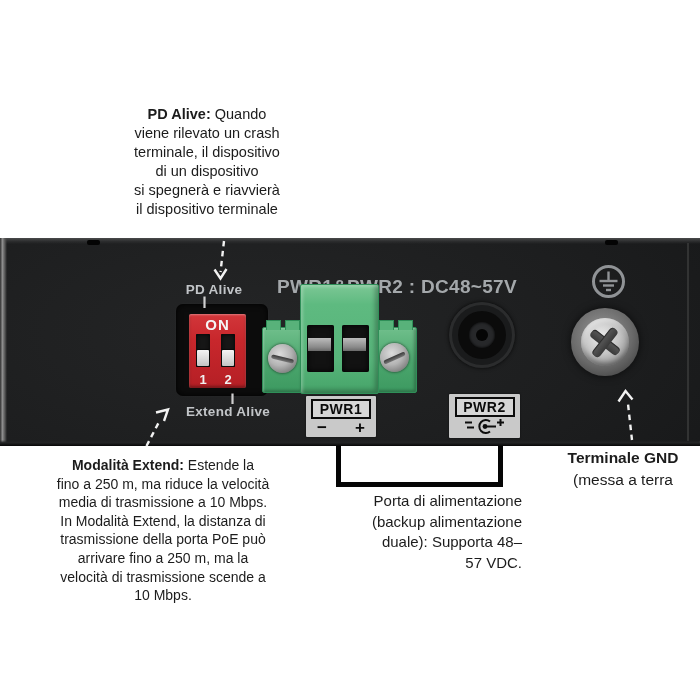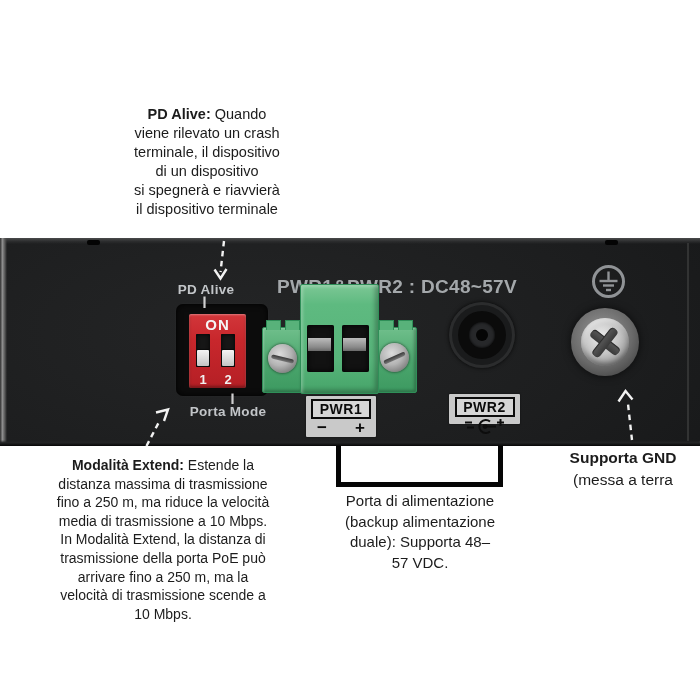--- a/index.html
+++ b/index.html
@@ -6,40 +6,40 @@
   #stage{position:relative;width:700px;height:700px;background:#ffffff;overflow:hidden;
          font-family:"Liberation Sans","DejaVu Sans",sans-serif;color:#1c1c1c;border-radius:18px;}
   .abs{position:absolute;}
 
   
   .callout{position:absolute;text-align:center;color:#1c1c1c;}
   .callout .ln{white-space:nowrap;}
   .callout .b{font-weight:700;}
   #co-pdalive{left:102px;top:105px;width:210px;font-size:14.5px;line-height:19px;}
   #co-extend{left:48px;top:456px;width:230px;font-size:14px;line-height:18.6px;}
-  #co-power{left:318px;top:491px;width:204px;font-size:15px;line-height:20.5px;}
+  #co-power{left:318px;top:491px;width:204px;font-size:15px;line-height:20.5px;text-align:right;}
   #co-gnd{left:541px;top:447px;width:164px;font-size:15.5px;line-height:21.5px;}
 
   
   #panel{position:absolute;left:0;top:238px;width:700px;height:208px;
          background:radial-gradient(90% 130% at 35% 45%, #242526 0%, #1d1e1f 55%, #161718 100%);
          border-radius:0 0 5px 4px;}
   #panel::before{content:"";position:absolute;left:0;right:0;top:0;height:6px;
          background:linear-gradient(180deg,#4a4b4c 0%,#2c2d2e 55%,rgba(30,30,32,0) 100%);}
   #panel::after{content:"";position:absolute;left:0;right:0;bottom:0;height:6px;
          background:linear-gradient(0deg,#060606 0%,#232425 55%,rgba(30,30,32,0) 100%);}
   .panel-left-edge{left:0;top:0;bottom:0;width:7px;border-radius:0 0 0 5px;
          background:linear-gradient(90deg,#2e2e2e 0%,#8e8e8e 35%,#555555 70%,rgba(30,30,30,0) 100%);}
   .panel-seam{left:687px;top:5px;bottom:5px;width:2px;background:#38393a;opacity:.8;}
   .notch{height:5px;width:13px;background:#040404;border-radius:2px;top:2px;}
 
   
   .print{position:absolute;color:#a9adb0;font-weight:700;}
   #voltage-print{left:277px;top:38px;font-size:19px;letter-spacing:.3px;color:#a4a8ab;}
-  #pdalive-print{left:156px;top:44px;width:100px;text-align:center;font-size:13.5px;color:#c2c5c8;letter-spacing:.3px;}
+  #pdalive-print{left:164px;top:44px;width:100px;text-align:center;font-size:13.5px;color:#c2c5c8;letter-spacing:.3px;}
   #extend-print{left:167px;top:166px;width:122px;text-align:center;font-size:13.5px;color:#c2c5c8;letter-spacing:.3px;}
 
   
   #dip-recess{left:176px;top:66px;width:92px;height:92px;background:#0c0c0c;border-radius:7px;
         box-shadow:inset 0 0 6px #000, 0 0 2px rgba(255,255,255,.05);}
   #dip-body{left:13px;top:10px;width:57px;height:74px;border-radius:2px;
         background:linear-gradient(180deg,#d2363a 0%,#c8272c 35%,#b51f25 100%);
         box-shadow:inset 0 1px 2px rgba(255,255,255,.35), inset 0 -2px 3px rgba(0,0,0,.35);}
   #dip-on{left:0;top:2px;width:100%;text-align:center;color:#f5f5f5;font-weight:700;font-size:15px;letter-spacing:1px;}
   .dip-slot{top:20px;width:14px;height:33px;background:#161616;border-radius:1px;
@@ -117,21 +117,21 @@
 
   <div id="panel">
     <div class="abs panel-left-edge"></div>
     <div class="abs panel-seam"></div>
     <div class="abs notch" style="left:87px;"></div>
     <div class="abs notch" style="left:605px;"></div>
 
     <div id="voltage-print" class="print">PWR1&amp;PWR2 : DC48~57V</div>
 
     <div id="pdalive-print" class="print">PD Alive</div>
-    <div id="extend-print" class="print">Porta Mode</div>
+    <div id="extend-print" class="print">Extend Alive</div>
 
     <div id="dip-recess" class="abs">
       <div id="dip-body" class="abs">
         <div id="dip-on" class="abs">ON</div>
         <div class="abs dip-slot" style="left:7px;">
           <div class="dip-slider"></div>
         </div>
         <div class="abs dip-slot" style="left:32px;">
           <div class="dip-slider"></div>
         </div>
@@ -171,21 +171,21 @@
       </div>
     </div>
 
     <div id="jack-outer" class="abs circle">
       <div id="jack-mid" class="abs circle">
         <div id="jack-ring" class="abs circle" style="left:11px;top:11px;"></div>
         <div id="jack-hole" class="abs circle" style="left:18px;top:18px;"></div>
       </div>
     </div>
 
-    <div class="plate" style="left:449px;top:156px;width:71px;height:30px;">
+    <div class="plate" style="left:449px;top:156px;width:71px;height:44px;">
       <div class="pbox">PWR2</div>
       <div class="pol-row">
         <svg width="46" height="16" viewBox="0 0 46 16">
           <g stroke="#0d0d0d" stroke-width="2" fill="none">
             <line x1="3" y1="4.5" x2="10" y2="4.5"></line>
             <line x1="5" y1="9.5" x2="12" y2="9.5"></line>
             <path d="M28 3.5 A 6.5 6.5 0 1 0 28 13.5"></path>
             <line x1="25" y1="8.5" x2="34" y2="8.5"></line>
             <line x1="35" y1="4.5" x2="42" y2="4.5"></line>
             <line x1="38.5" y1="1" x2="38.5" y2="8"></line>
@@ -212,39 +212,38 @@
       </div>
     </div>
   </div>
 
   <div class="bracket" style="left:336px;top:446px;width:5px;height:41px;"></div>
   <div class="bracket" style="left:498px;top:446px;width:5px;height:41px;"></div>
   <div class="bracket" style="left:336px;top:482px;width:167px;height:5px;"></div>
 
   <div id="co-extend" class="callout">
     <div class="ln"><span class="b">Modalità Extend:</span><span> Estende la</span></div>
-    <div class="ln"><span>distanza massima di trasmissione</span></div>
     <div class="ln"><span>fino a 250 m, ma riduce la velocità</span></div>
     <div class="ln"><span>media di trasmissione a 10 Mbps.</span></div>
     <div class="ln"><span>In Modalità Extend, la distanza di</span></div>
     <div class="ln"><span>trasmissione della porta PoE può</span></div>
     <div class="ln"><span>arrivare fino a 250 m, ma la</span></div>
     <div class="ln"><span>velocità di trasmissione scende a</span></div>
     <div class="ln"><span>10 Mbps.</span></div>
   </div>
 
   <div id="co-power" class="callout">
     <div class="ln"><span>Porta di alimentazione</span></div>
     <div class="ln"><span>(backup alimentazione</span></div>
     <div class="ln"><span>duale): Supporta 48–</span></div>
     <div class="ln"><span>57 VDC.</span></div>
   </div>
 
   <div id="co-gnd" class="callout">
-    <div class="ln"><span class="b">Supporta GND</span></div>
+    <div class="ln"><span class="b">Terminale GND</span></div>
     <div class="ln"><span>(messa a terra</span></div>
   </div>
 
   <svg class="overlay" width="700" height="700" viewBox="0 0 700 700">
     <g stroke="#f2f2f2" stroke-width="2.4" fill="none">
       <path d="M224,241 L220.5,272" stroke-dasharray="5.5 4.5"></path>
       <path d="M214.5,269.5 L220.5,278.5 L226.5,269"></path>
       <path d="M146.5,446 L159.5,421" stroke-dasharray="5.5 4.5"></path>
       <path d="M156,412.5 L168,409.5 L164,421"></path>
       <path d="M632,440 L628,404" stroke-dasharray="5.5 4.5"></path>

